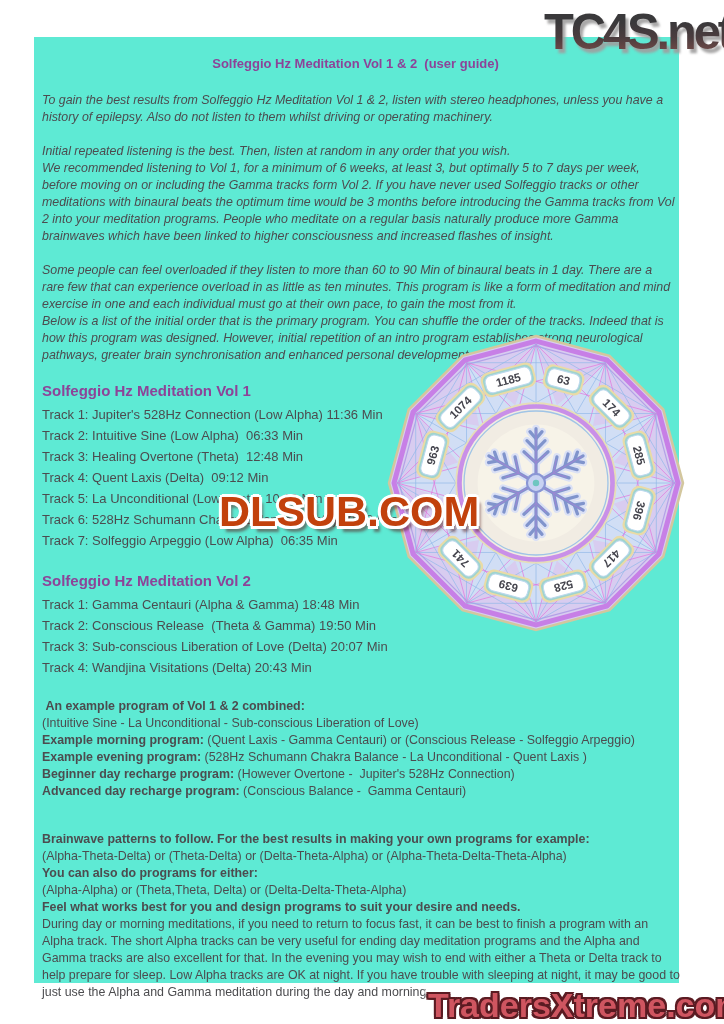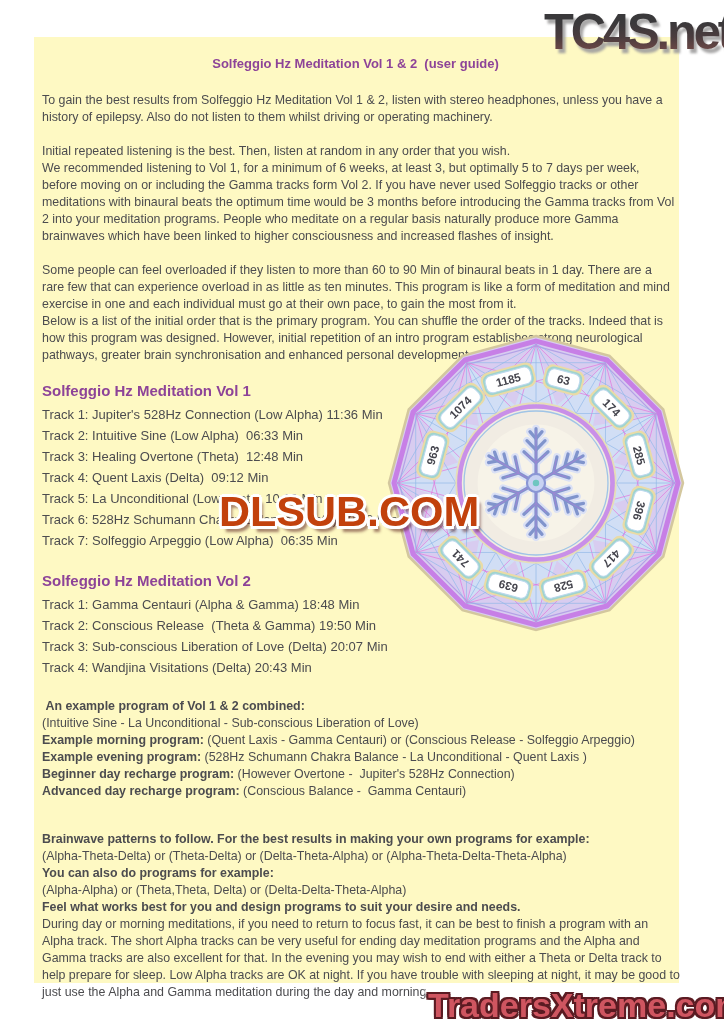--- a/index.html
+++ b/index.html
@@ -3,28 +3,28 @@
 <meta charset="utf-8">
 <style>
   * { margin:0; padding:0; box-sizing:border-box; }
   html,body { background:#ffffff; }
   .page {
     position:relative; width:724px; height:1024px; background:#ffffff;
     font-family:"Liberation Sans", sans-serif; overflow:hidden;
   }
   .sheet {
     position:absolute; left:34px; top:37px; width:645px; height:946px;
-    background:#fef9c3; padding:11px 10px 0 8px;
+    background:#5eead4; padding:11px 10px 0 8px;
   }
   .doc-title {
     text-align:center; color:#8d4398; font-weight:bold; font-size:13px;
     margin:8px 0 21px 0; white-space:pre-wrap;
   }
   .para { font-size:12.4px; line-height:17px; color:#4c4c4f; margin:0 0 17px 0; width:634px; }
-  .para .seg { display:block; white-space:pre-wrap; }
+  .para .seg { display:block; white-space:pre-wrap;font-style:italic; }
   .h-purple { color:#8d4398; font-weight:bold; font-size:15px; line-height:14px; }
   .vol-head { margin:20px 0 10px 0; }
   .track { font-size:13px; line-height:13px; color:#4c4c4f; margin-bottom:8px; white-space:pre-wrap; width:400px; }
   .prog-line { font-size:12.4px; line-height:17px; color:#4c4c4f; white-space:pre-wrap; width:640px; }
   .b { font-weight:bold; } .gap-md { height:16px; } .gap-lg { height:15px; }
 
   
   .wm-top {
     position:absolute; left:544px; top:2px; z-index:30;
     font-family:"Liberation Sans", sans-serif; font-weight:bold;
@@ -101,21 +101,21 @@
     <div class="prog-line"><span class="b">Example morning program: </span><span>(Quent Laxis - Gamma Centauri) or (Conscious Release - Solfeggio Arpeggio)</span></div>
     <div class="prog-line"><span class="b">Example evening program: </span><span>(528Hz Schumann Chakra Balance - La Unconditional - Quent Laxis )</span></div>
     <div class="prog-line"><span class="b">Beginner day recharge program: </span><span>(However Overtone -  Jupiter's 528Hz Connection)</span></div>
     <div class="prog-line"><span class="b">Advanced day recharge program: </span><span>(Conscious Balance -  Gamma Centauri)</span></div>
 
     <div class="gap-lg"></div>
       <div class="gap-md"></div>
 
     <div class="prog-line b">Brainwave patterns to follow. For the best results in making your own programs for example:</div>
     <div class="prog-line">(Alpha-Theta-Delta) or (Theta-Delta) or (Delta-Theta-Alpha) or (Alpha-Theta-Delta-Theta-Alpha)</div>
-    <div class="prog-line b">You can also do programs for example:</div>
+    <div class="prog-line b">You can also do programs for either:</div>
     <div class="prog-line">(Alpha-Alpha) or (Theta,Theta, Delta) or (Delta-Delta-Theta-Alpha)</div>
     <div class="prog-line b">Feel what works best for you and design programs to suit your desire and needs.</div>
     <div class="prog-line" style="width:638px;">During day or morning meditations, if you need to return to focus fast, it can be best to finish a program with an Alpha track. The short Alpha tracks can be very useful for ending day meditation programs and the Alpha and Gamma tracks are also excellent for that. In the evening you may wish to end with either a Theta or Delta track to help prepare for sleep. Low Alpha tracks are OK at night. If you have trouble with sleeping at night, it may be good to just use the Alpha and Gamma meditation during the day and morning.</div>
 
     <div class="gap-md"></div>
 
     <div class="prog-line">
       <span class="b">Meditation in Alpha: </span><span>eyes open or closed. </span><span class="b">Meditation in Theta &amp; Delta: </span><span>eyes closed.</span>
     </div>
 

